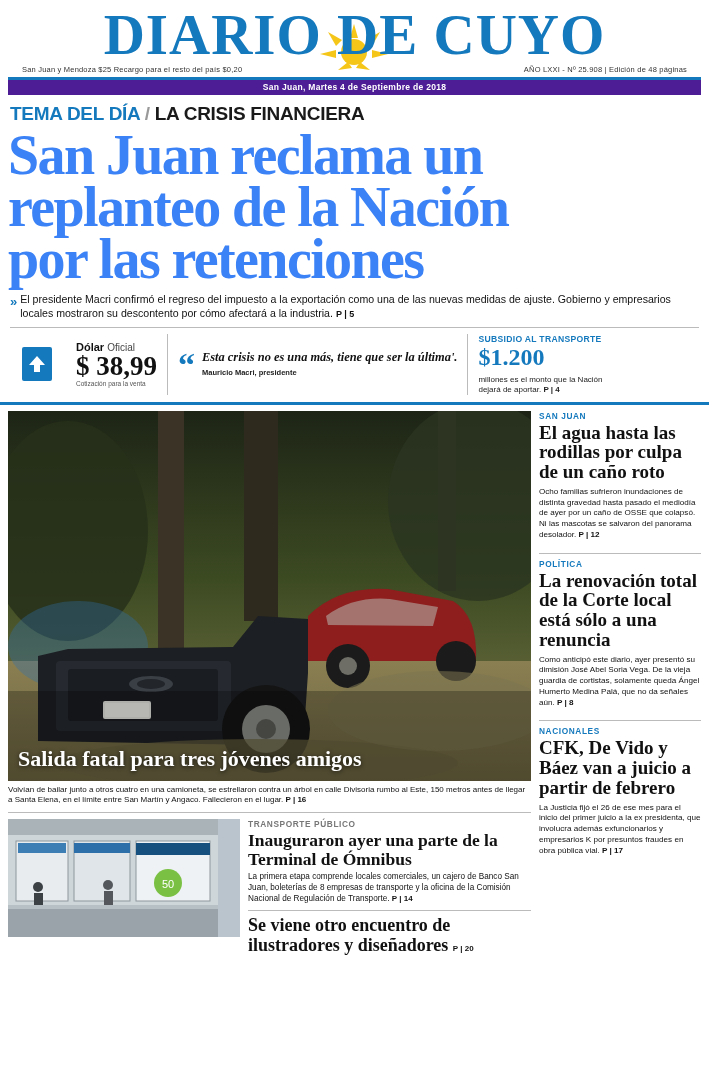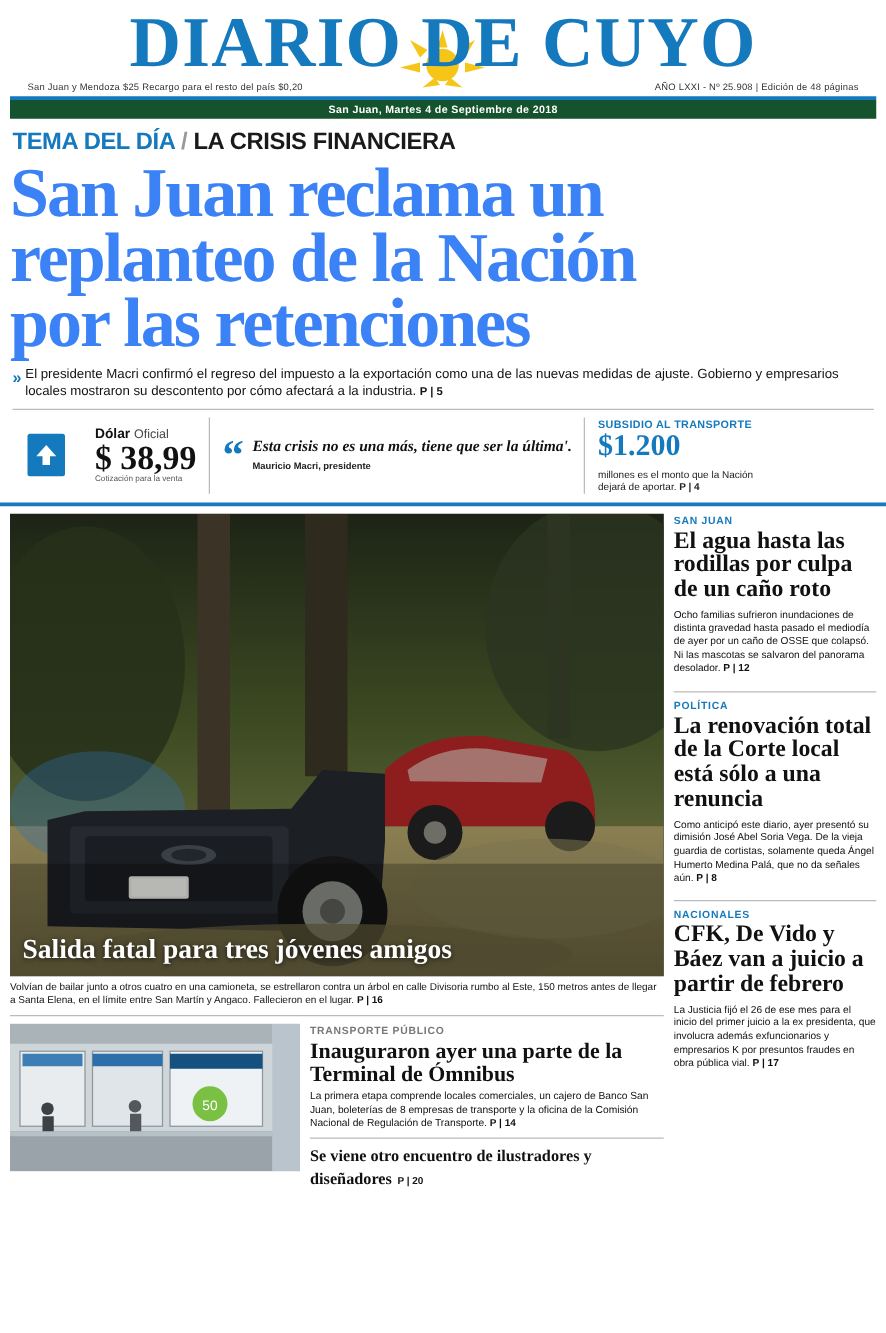--- a/index.html
+++ b/index.html
@@ -40,21 +40,21 @@
     align-items:center;
     font-size: 7.5px;
     color:#333;
     padding: 2px 14px 0 14px;
     letter-spacing:.2px;
   }
   .masthead-sub .left { }
   .masthead-sub .right { }
   .rule-blue { background:#1579bd; height:3px; margin-top:3px; }
   .dateline {
-    background:#14532d;
+    background:#4c1d95;
     color:#fff;
     text-align:center;
     font-size:8.5px;
     font-weight:bold;
     padding:2px 0 3px 0;
     letter-spacing:.3px;
   }
 
   
   .tema {
@@ -181,21 +181,21 @@
     font-weight:bold;
     font-size:17.5px;
     line-height:1.06;
     margin-top:2px;
   }
   .bl-body { font-size:8.2px; line-height:1.3; margin-top:4px; }
   .bl-sep { border-top:1px solid #bbb; margin-top:6px; padding-top:5px;}
   .bl-head2 {
     font-family:"Liberation Serif", serif;
     font-weight:bold;
-    font-size:13px;
+    font-size:18px;
     line-height:1.08;
   }
   .pg { font-weight:bold; font-size:8px; }
 
   
   .r-item { padding-bottom:6px; }
   .r-rule { border-top:1px solid #bbb; margin:6px 0 5px 0; }
   .r-kicker { font-size:8.3px; font-weight:bold; color:#1579bd; letter-spacing:.6px; }
   .r-head {
     font-family:"Liberation Serif", serif;

